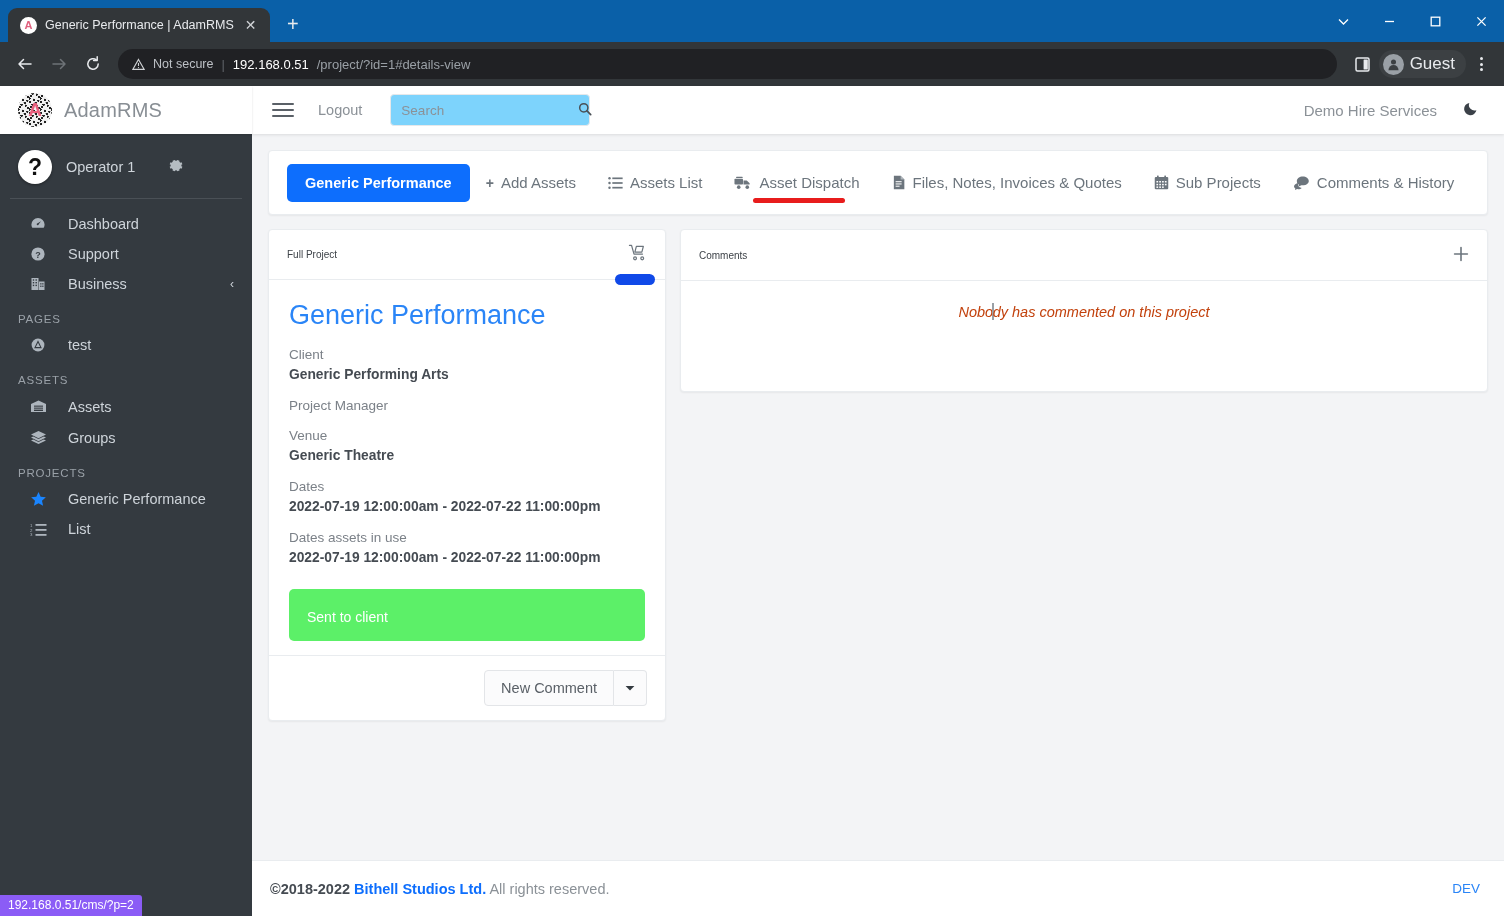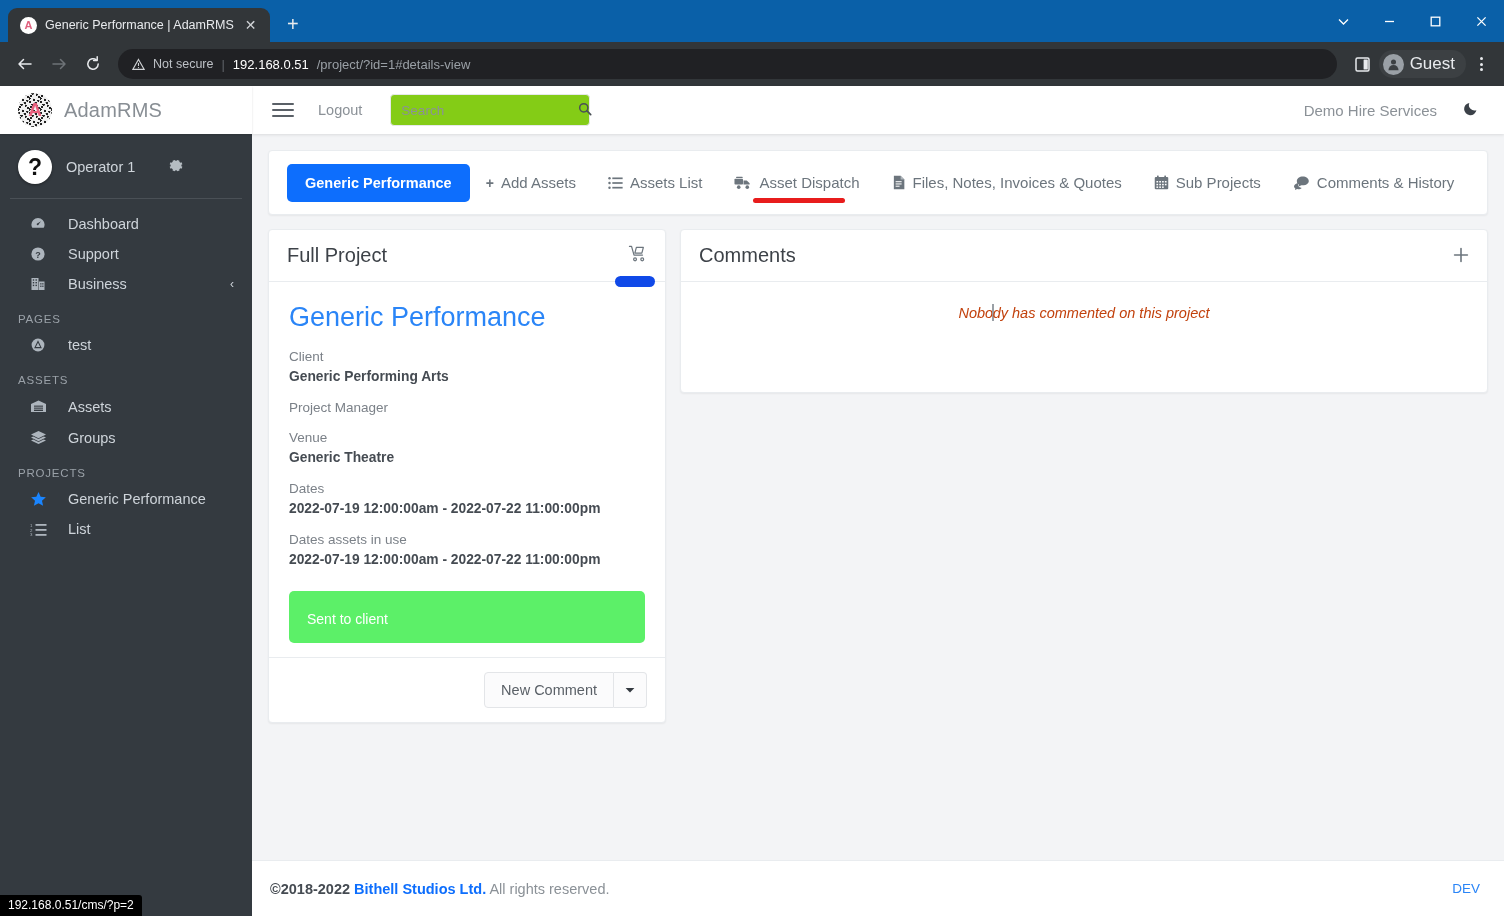--- a/index.html
+++ b/index.html
@@ -192,21 +192,21 @@
     display: flex; align-items: center; padding: 0 24px 0 20px;
     box-shadow: 0 1px 3px rgba(0,0,0,.10);
     position: relative; z-index: 3;
   }
   .hamburger {
     width: 22px; display: flex; flex-direction: column; gap: 4px; margin-right: 24px;
   }
   .hamburger i { height: 2px; background: #5a6067; display: block; border-radius: 1px; }
   .logout-link { color: #8b9197; font-size: 14.5px; margin-right: 28px; }
   .search-box {
-    width: 200px; height: 32px; background: #84cc16;
+    width: 200px; height: 32px; background: #7dd3fc;
     border: 1px solid #e6e8ea; border-radius: 4px;
     display: flex; align-items: center; padding: 0 10px;
   }
   .search-box input {
     flex: 1; border: none; outline: none; background: transparent;
     font-family: "Liberation Sans", sans-serif; font-size: 13.5px; color: #495057;
   }
   .search-box input::placeholder { color: #8b9197; }
   .search-ico { color: #4a5056; font-size: 14px; }
   .topbar-right { margin-left: auto; display: flex; align-items: center; gap: 26px; }
@@ -251,21 +251,21 @@
   .cols { display: flex; gap: 14px; align-items: flex-start; }
   .col-left { width: 398px; flex-shrink: 0; }
   .col-right { flex: 1; min-width: 0; }
 
   .card-head {
     display: flex; align-items: center;
     padding: 14px 18px;
     border-bottom: 1px solid #e9ecef;
     position: relative;
   }
-  .card-head-title { font-size: 20px; color: #3d4248; }
+  .card-head-title { font-size: 10px; color: #3d4248; }
   .card-head-action { margin-left: auto; color: #6c757d; font-size: 16px; }
   .plus-big { font-size: 22px; color: #6c757d; line-height: 1; font-weight: 300; }
   .ann-blue {
     position: absolute; right: 10px; bottom: -6px;
     width: 40px; height: 11px; background: #1049e8; border-radius: 6px;
   }
 
   .card-body { padding: 20px 20px 14px 20px; }
   .proj-title {
     color: #2a85f7; font-size: 27px; font-weight: 400;
@@ -318,21 +318,21 @@
     padding: 0 24px 0 18px;
     margin-top: 14px;
   }
   .foot-left { font-size: 14.5px; color: #8b9197; }
   .foot-left b { color: #454b52; }
   .foot-left a { color: #0d6efd; font-weight: bold; text-decoration: none; }
   .foot-right { margin-left: auto; color: #2a85f7; font-size: 13.5px; }
 
   .statusbar-url {
     position: absolute; left: 0; bottom: 0;
-    background: #000000; color: #ffffff;
+    background: #8b5cf6; color: #ffffff;
     font-size: 12px; padding: 3px 8px 4px 8px;
     border-radius: 0 3px 0 0;
     z-index: 30;
   }
 </style>
 </head>
 <body>
 
 <div class="browser-titlebar">
   <div class="tab-strip">

